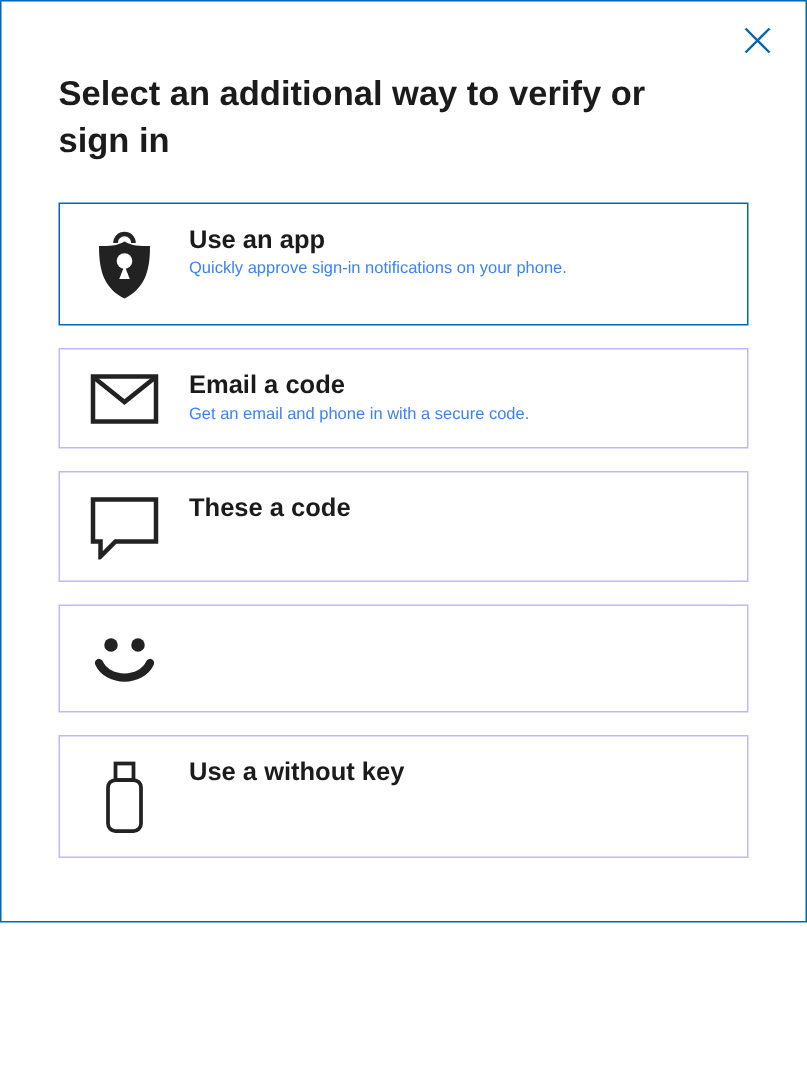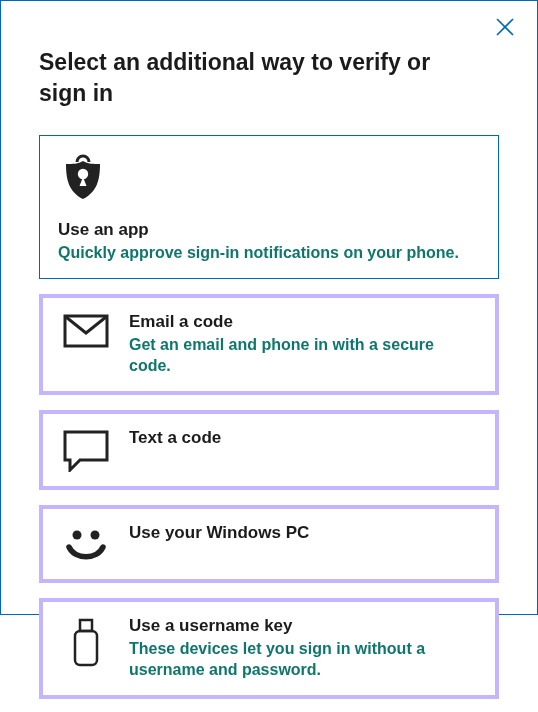--- a/index.html
+++ b/index.html
@@ -32,48 +32,48 @@
       font-size: 23px;
       font-weight: 600;
       color: #1b1b1b;
       line-height: 1.35;
       margin-top: 26px;
       margin-bottom: 26px;
       padding-right: 30px;
     }
     .options { display: flex; flex-direction: column; gap: 15px; }
     .option {
-      border: 4px solid #c4b5fd;
+      border: 1px solid #c4b5fd;
       padding: 14px 18px 14px 18px;
       display: flex;
       align-items: flex-start;
       gap: 18px;
       cursor: pointer;
       background: #fff;
     }
-    .option.selected { border: 1px solid #0067b8; flex-direction: column; }
+    .option.selected { border: 1px solid #0067b8; }
     .option-icon {
       width: 50px;
       flex: 0 0 50px;
       display: flex;
       align-items: flex-start;
       justify-content: center;
       padding-top: 2px;
     }
     .option-text { flex: 1; }
     .option-title {
       font-size: 17px;
       font-weight: 600;
       color: #1b1b1b;
       margin-bottom: 2px;
     }
     .option-desc {
-      font-size: 16px;
-      font-weight: 700;
-      color: #0f766e;
+      font-size: 11px;
+      font-weight: 400;
+      color: #3b82f6;
       line-height: 1.35;
     }
   </style>
 </head>
 <body>
 
 <div class="dialog">
 
   <div class="close-btn">
     <span>
@@ -116,44 +116,42 @@
       </div>
     </div>
 
     <div class="option">
       <div class="option-icon">
         <svg width="46" height="42" viewBox="0 0 46 42">
           <path d="M2 2 L44 2 L44 30 L17 30 L7 40 L7 30 L2 30 Z" fill="none" stroke="#222" stroke-width="3" stroke-linejoin="miter"></path>
         </svg>
       </div>
       <div class="option-text">
-        <div class="option-title">Text a code</div>
+        <div class="option-title">These a code</div>
       </div>
     </div>
 
     <div class="option">
       <div class="option-icon">
         <svg width="46" height="40" viewBox="0 0 46 40">
           <circle cx="14" cy="10" r="4.5" fill="#222"></circle>
           <circle cx="32" cy="10" r="4.5" fill="#222"></circle>
           <path d="M6 22 C 12 35 34 35 40 22" fill="none" stroke="#222" stroke-width="5.5" stroke-linecap="round"></path>
         </svg>
       </div>
       <div class="option-text">
-        <div class="option-title">Use your Windows PC</div>
       </div>
     </div>
 
     <div class="option">
       <div class="option-icon">
         <svg width="28" height="50" viewBox="0 0 28 50">
           <rect x="8" y="2" width="12" height="11" fill="none" stroke="#222" stroke-width="2.5"></rect>
           <rect x="3" y="13" width="22" height="34" rx="5" ry="5" fill="none" stroke="#222" stroke-width="2.5"></rect>
         </svg>
       </div>
       <div class="option-text">
-        <div class="option-title">Use a username key</div>
-        <div class="option-desc">These devices let you sign in without a username and password.</div>
+        <div class="option-title">Use a without key</div>
       </div>
     </div>
 
   </div>
 </div>
 
 </body></html>

